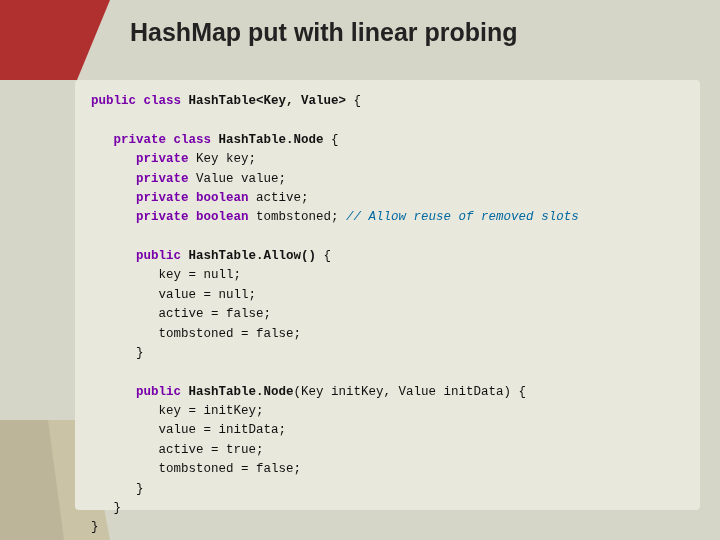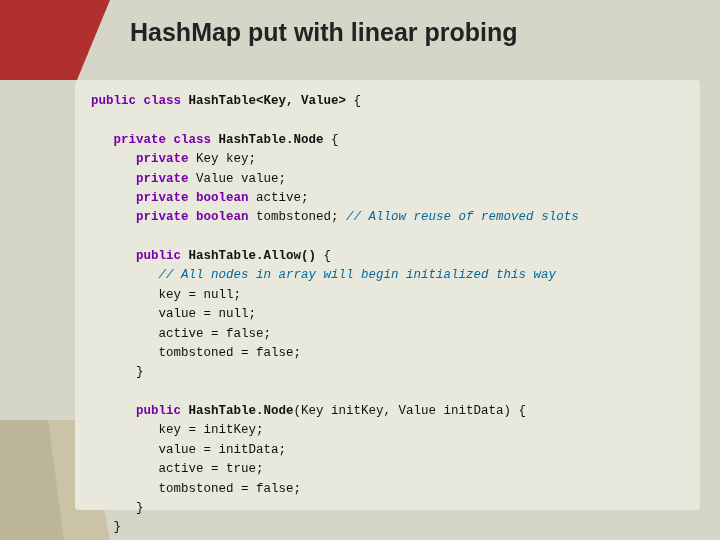--- a/index.html
+++ b/index.html
@@ -88,21 +88,20 @@
 
 <div class="code-box"><span class="kw">public</span> <span class="kw">class</span> <span class="bold">HashTable&lt;Key, Value&gt;</span> {
 
    <span class="kw">private</span> <span class="kw">class</span> <span class="bold">HashTable.Node</span> {
       <span class="kw">private</span> Key key;
       <span class="kw">private</span> Value value;
       <span class="kw">private</span> <span class="kw">boolean</span> active;
       <span class="kw">private</span> <span class="kw">boolean</span> tombstoned; <span class="cm">// Allow reuse of removed slots</span>
 
       <span class="kw">public</span> <span class="bold">HashTable.Allow()</span> {
-         <span class="cm">// All nodes in array will begin initialized this way</span>
          key = null;
          value = null;
          active = false;
          tombstoned = false;
       }
 
       <span class="kw">public</span> <span class="bold">HashTable.Node</span>(Key initKey, Value initData) {
          key = initKey;
          value = initData;
          active = true;

